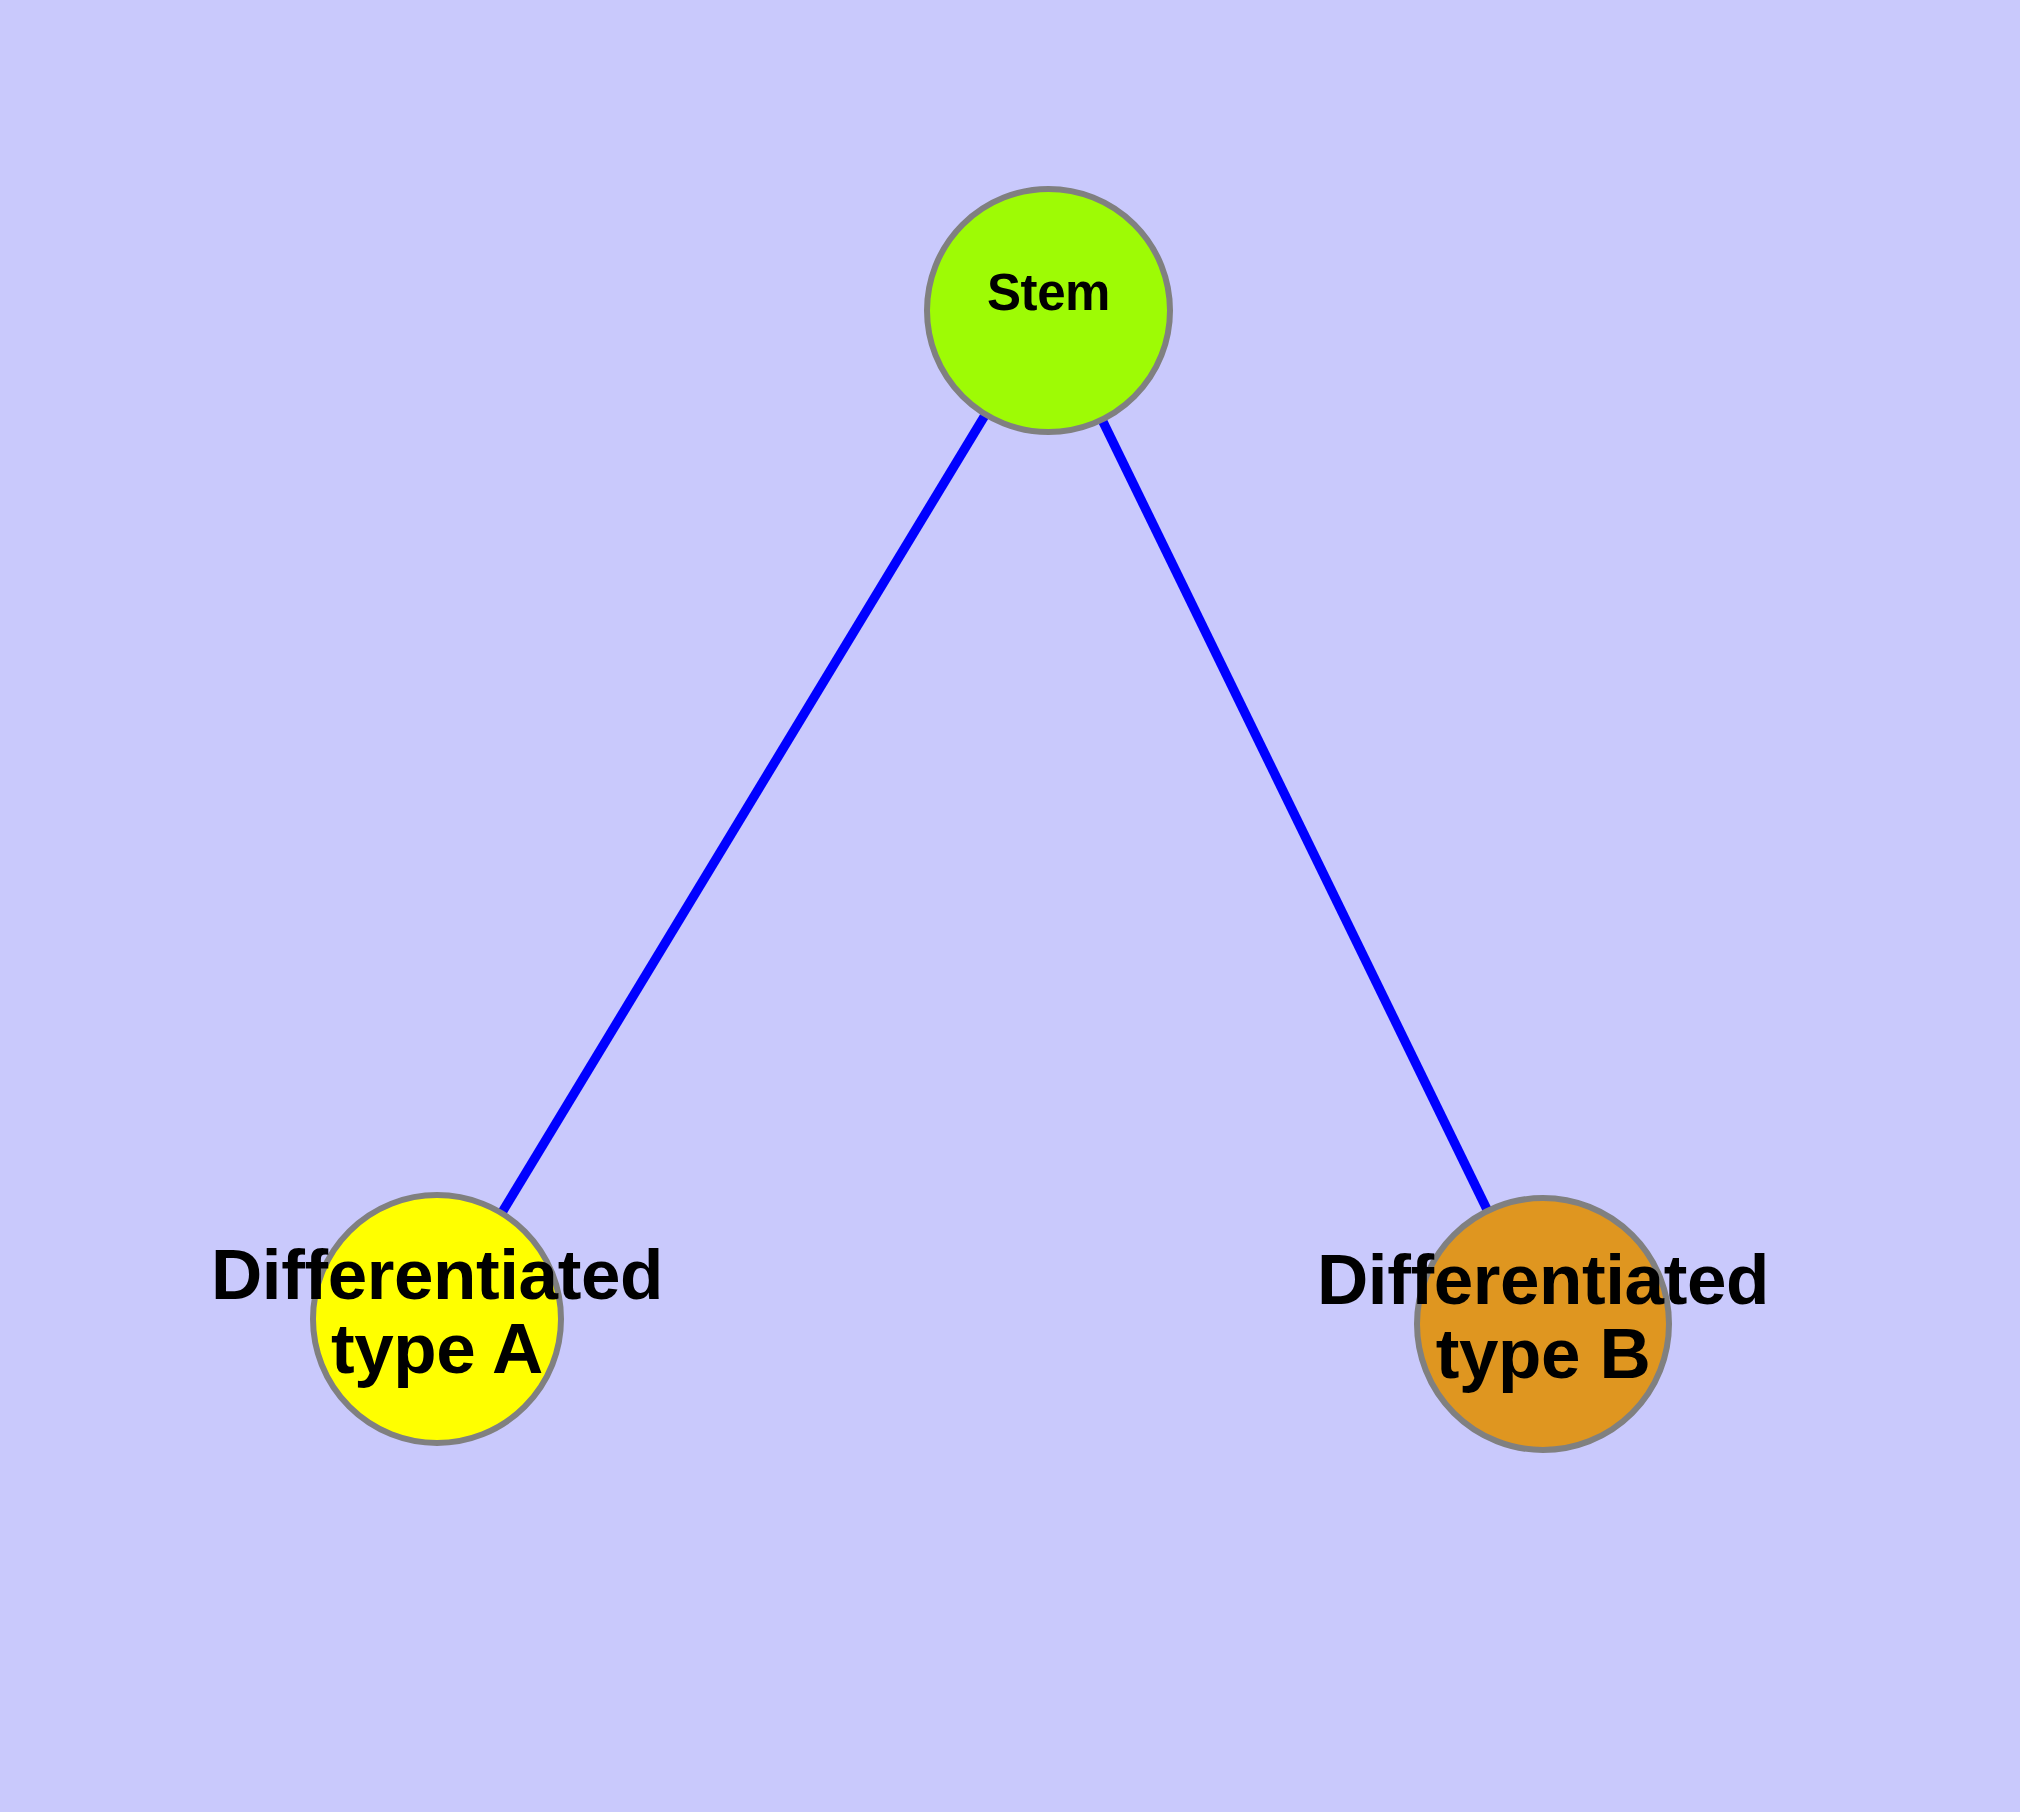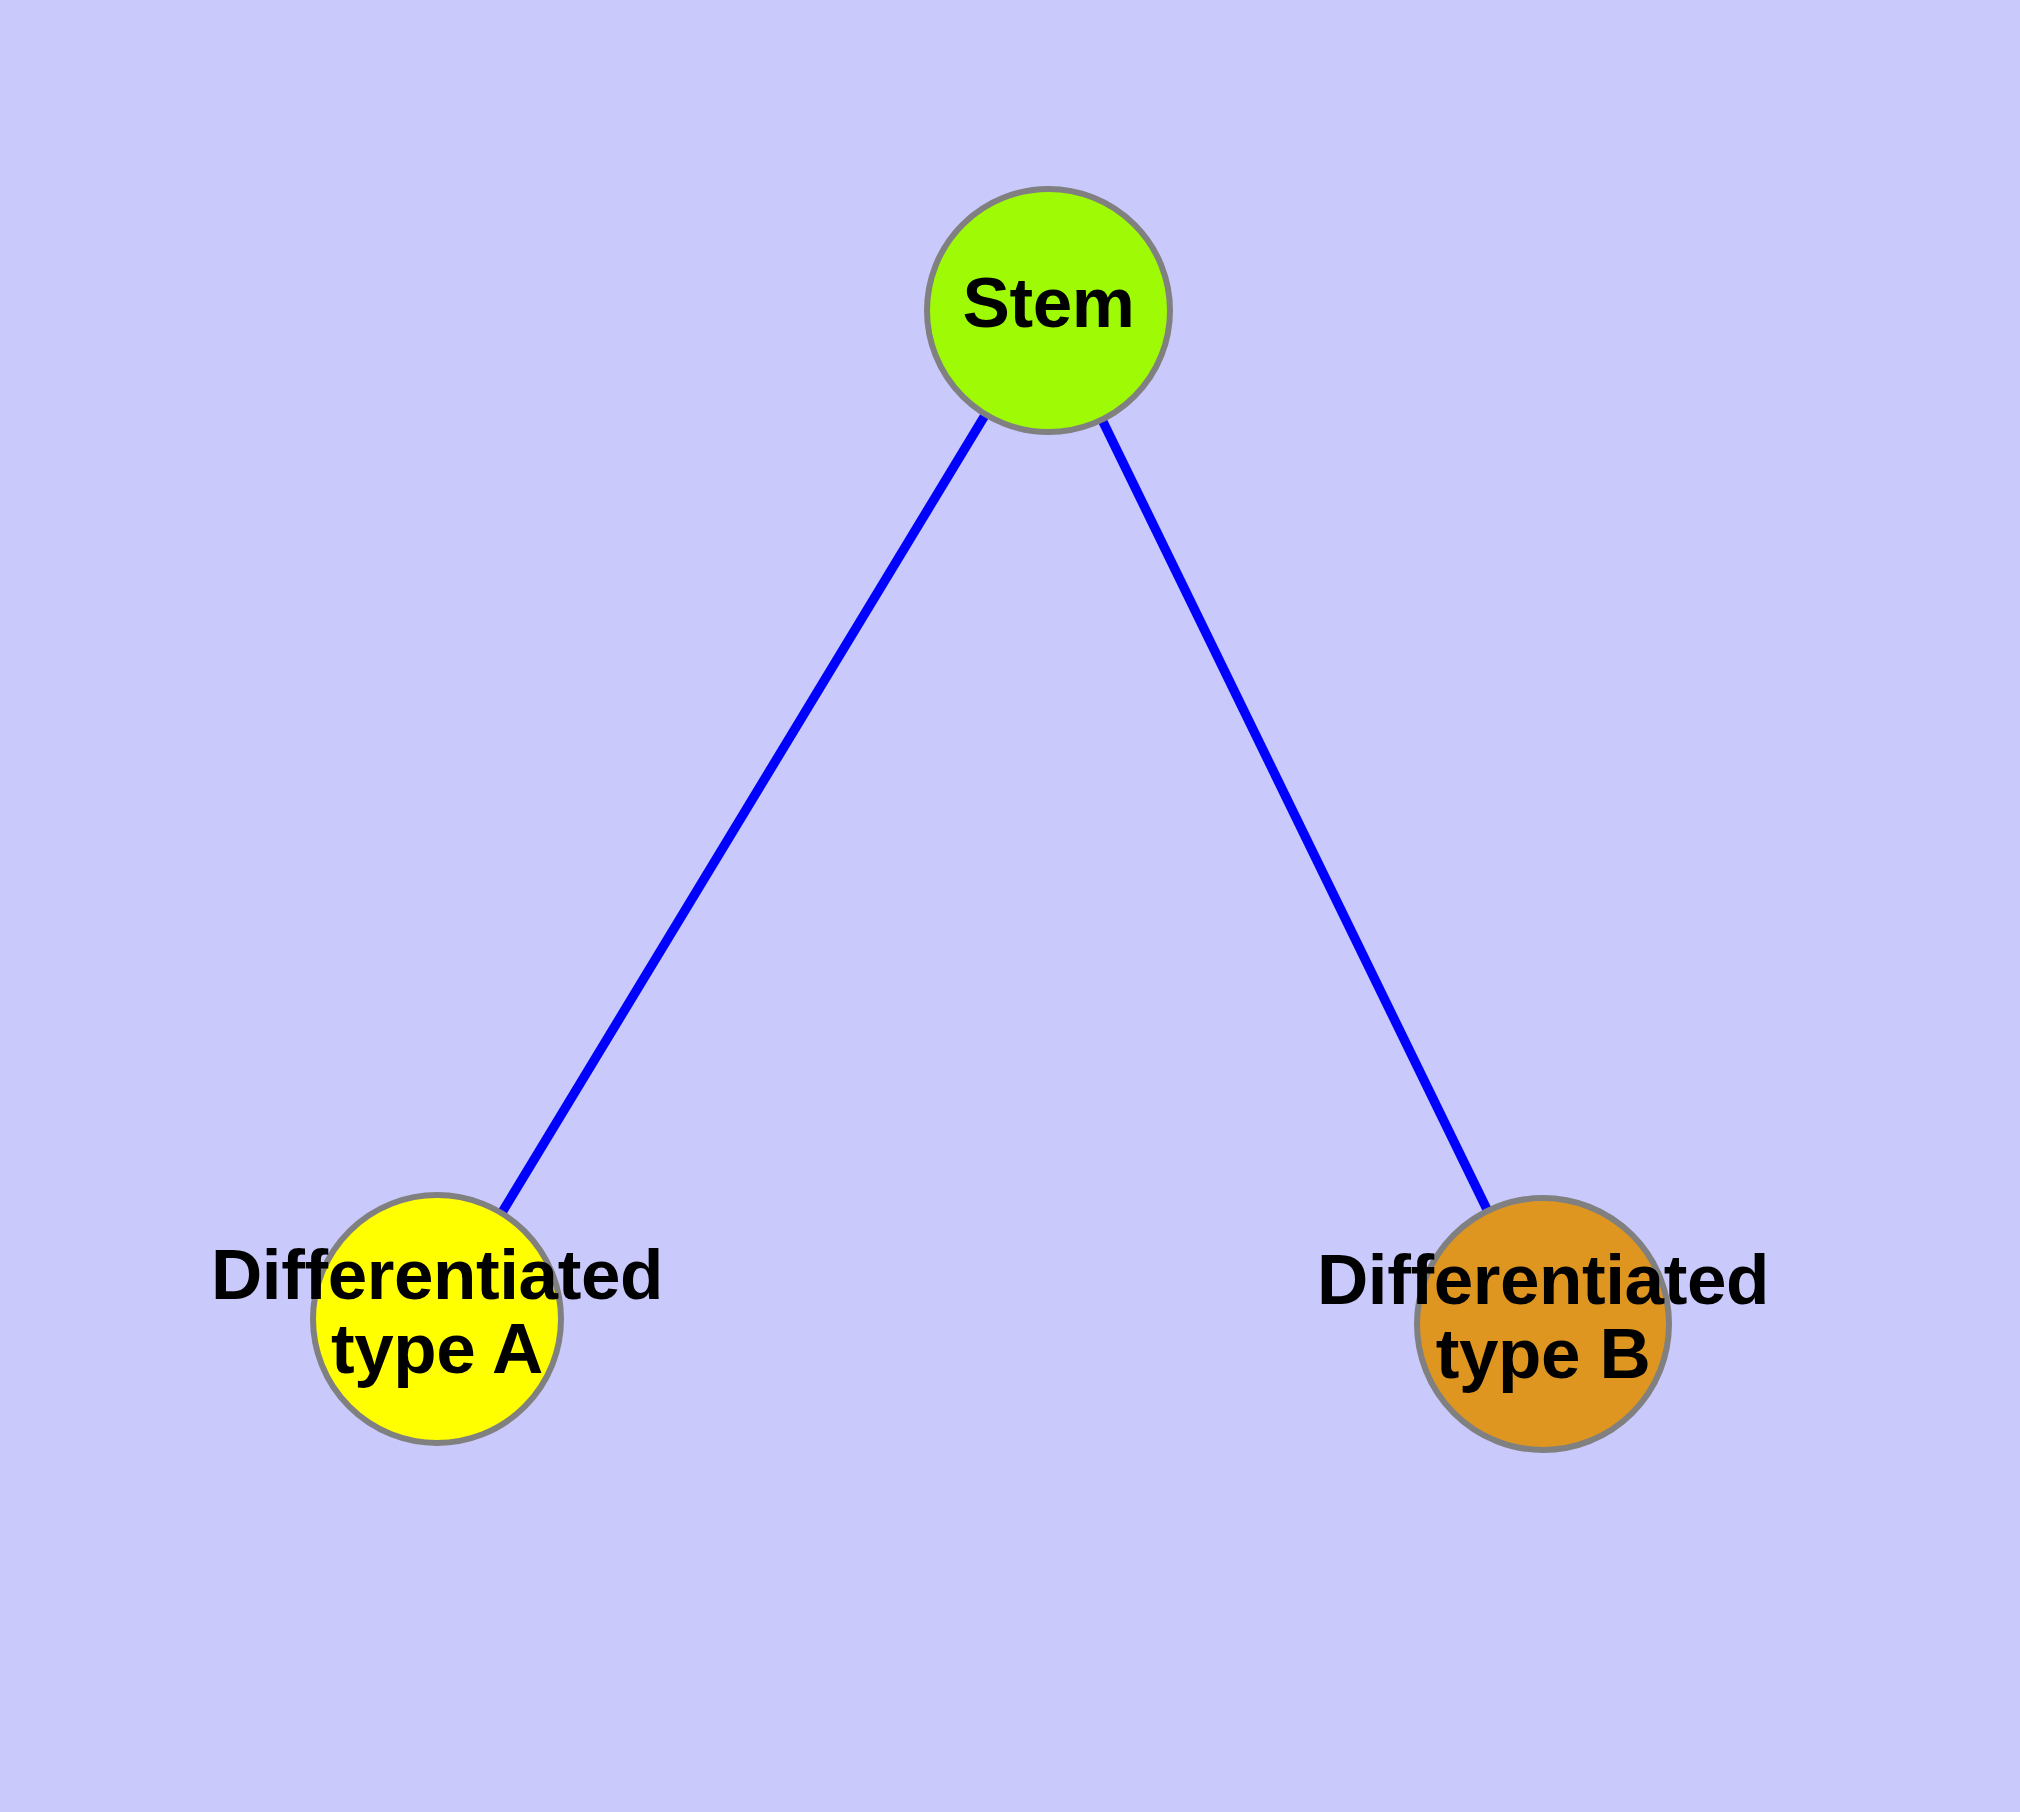--- a/index.html
+++ b/index.html
@@ -43,21 +43,21 @@
     left: 924px;
     top: 186px;
     width: 249px;
     height: 249px;
     background: #9efb05;
   }
   #label-stem {
     left: 794px;
     top: 270px;
     width: 509px;
-    font-size: 71px;
+    font-size: 51px;
   }
   #node-diff-a {
     left: 310px;
     top: 1192px;
     width: 254px;
     height: 254px;
     background: #ffff00;
   }
   #label-diff-a {
     left: 98px;

